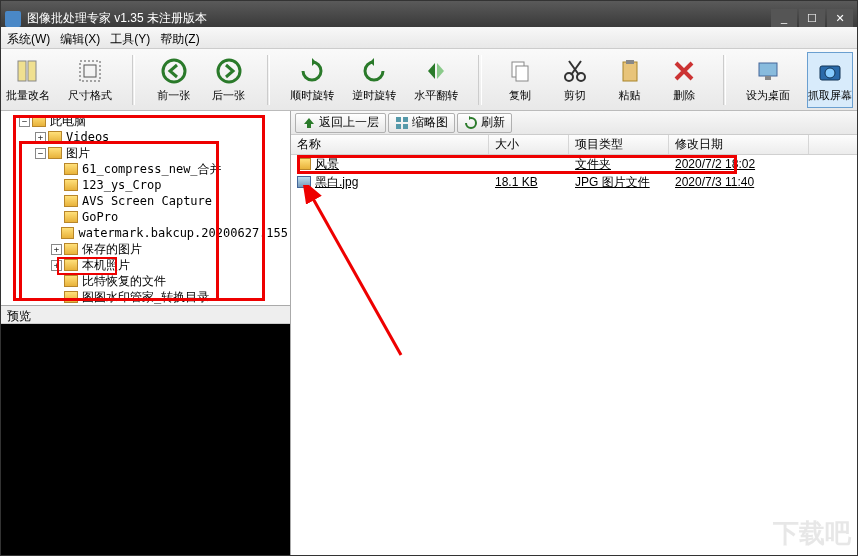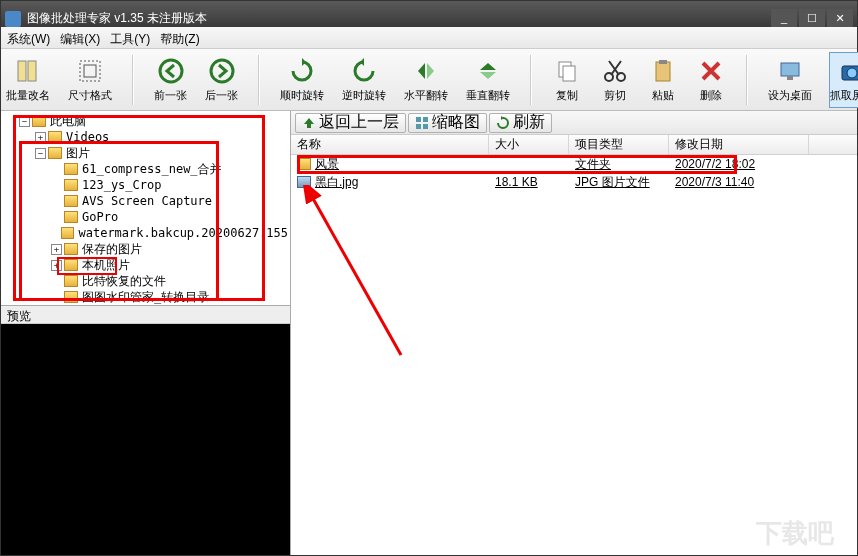--- a/index.html
+++ b/index.html
@@ -26,33 +26,33 @@
 .tree-hl-inner { position: absolute; left: 18px; top: 30px; width: 200px; height: 160px; border: 3px solid #e00; pointer-events: none; }
 .tree-hl-item { position: absolute; left: 56px; top: 146px; width: 60px; height: 18px; border: 2px solid #e00; pointer-events: none; }
 .tree { font-family: SimSun, monospace; font-size: 12px; }
 .tree-row { display: flex; align-items: center; height: 16px; white-space: nowrap; cursor: pointer; }
 .tree-row .exp { width: 11px; height: 11px; border: 1px solid #888; display: inline-flex; align-items: center; justify-content: center; font-size: 9px; line-height: 1; margin-right: 2px; background: #fff; color: #333; cursor: pointer; }
 .tree-row .folder-icon { width: 14px; height: 12px; background: linear-gradient(#ffe07a,#e8b23a); border: 1px solid #b8862a; margin-right: 4px; display: inline-block; }
 .preview-label { height: 18px; background: #eee; padding: 2px 6px; border-bottom: 1px solid #ccc; }
 .preview-panel { flex: 1; background: #000; }
 .right-pane { flex: 1; display: flex; flex-direction: column; background: #fff; position: relative; }
 .file-toolbar { height: 24px; background: linear-gradient(#f8f8f8,#e8e8e8); border-bottom: 1px solid #ccc; display: flex; align-items: center; padding: 2px 4px; gap: 2px; }
-.file-toolbar .fbtn { height: 20px; padding: 0 6px; background: linear-gradient(#fff,#e6e6e6); border: 1px solid #b0b0b0; border-radius: 2px; display: flex; align-items: center; gap: 3px; cursor: pointer; font-size: 16px; font-family: Liberation Mono, monospace; }
+.file-toolbar .fbtn { height: 20px; padding: 0 6px; background: linear-gradient(#fff,#e6e6e6); border: 1px solid #b0b0b0; border-radius: 2px; display: flex; align-items: center; gap: 3px; cursor: pointer; font-size: 12px; font-family: Liberation Mono, monospace; }
 .file-toolbar .fbtn .fi { width: 14px; height: 14px; }
 .list-header { height: 20px; background: linear-gradient(#fdfdfd,#ececec); border-bottom: 1px solid #d0d0d0; display: flex; }
 .list-header .col { border-right: 1px solid #d6d6d6; padding: 2px 6px; font-size: 12px; display: flex; align-items: center; }
 .col-name { width: 198px; } .col-size { width: 80px; } .col-type { width: 100px; } .col-date { width: 140px; }
 .list-body { flex: 1; overflow: auto; position: relative; }
 .list-row { display: flex; height: 18px; align-items: center; font-size: 12px; cursor: pointer; text-decoration: underline; }
 .list-row .cell { padding: 0 6px; overflow: hidden; white-space: nowrap; }
 .list-row .fi-folder { width: 14px; height: 12px; background: linear-gradient(#ffe07a,#e8b23a); border: 1px solid #b8862a; margin-right: 4px; display: inline-block; vertical-align: middle; }
 .list-row .fi-img { width: 14px; height: 12px; background: linear-gradient(#bde,#79b); border: 1px solid #469; margin-right: 4px; display: inline-block; vertical-align: middle; }
 .row-hl { position: absolute; left: 6px; top: 0px; width: 440px; height: 19px; border: 3px solid #e00; pointer-events: none; }
 .arrow-annot { position: absolute; left: 10px; top: 30px; pointer-events: none; }
-.watermark { position: absolute; right: 23px; bottom: 4px; font-size: 26px; color: #ccc; opacity: 0.45; font-weight: bold; pointer-events: none; }
+.watermark { position: absolute; right: 6px; bottom: 4px; font-size: 26px; color: #ccc; opacity: 0.45; font-weight: bold; pointer-events: none; }
 svg { display: block; }
 </style>
 </head>
 <body>
 
 <div class="window">
   <div class="titlebar">
     <div class="app-icon"></div>
     <div class="title">图像批处理专家  v1.35 未注册版本</div>
     <div class="win-btns">
@@ -128,29 +128,20 @@
       </div>
     <div class="tool">
         <div class="ti">
           <svg width="28" height="28">
             <path d="M13 6 L6 14 L13 22 Z" fill="#2a7a2a"></path>
             <path d="M15 6 L22 14 L15 22 Z" fill="#8aca8a"></path>
           </svg>
         </div>
         <div class="tl">水平翻转</div>
       </div>
-    <div class="tool">
-        <div class="ti">
-          <svg width="28" height="28">
-            <path d="M6 13 L14 6 L22 13 Z" fill="#2a7a2a"></path>
-            <path d="M6 15 L14 22 L22 15 Z" fill="#8aca8a"></path>
-          </svg>
-        </div>
-        <div class="tl">垂直翻转</div>
-      </div>
     <div class="sep"></div>
     <div class="tool">
         <div class="ti">
           <svg width="28" height="28">
             <rect x="6" y="5" width="12" height="15" fill="#fff" stroke="#888"></rect>
             <rect x="10" y="9" width="12" height="15" fill="#fff" stroke="#888"></rect>
           </svg>
         </div>
         <div class="tl">复制</div>
       </div>

